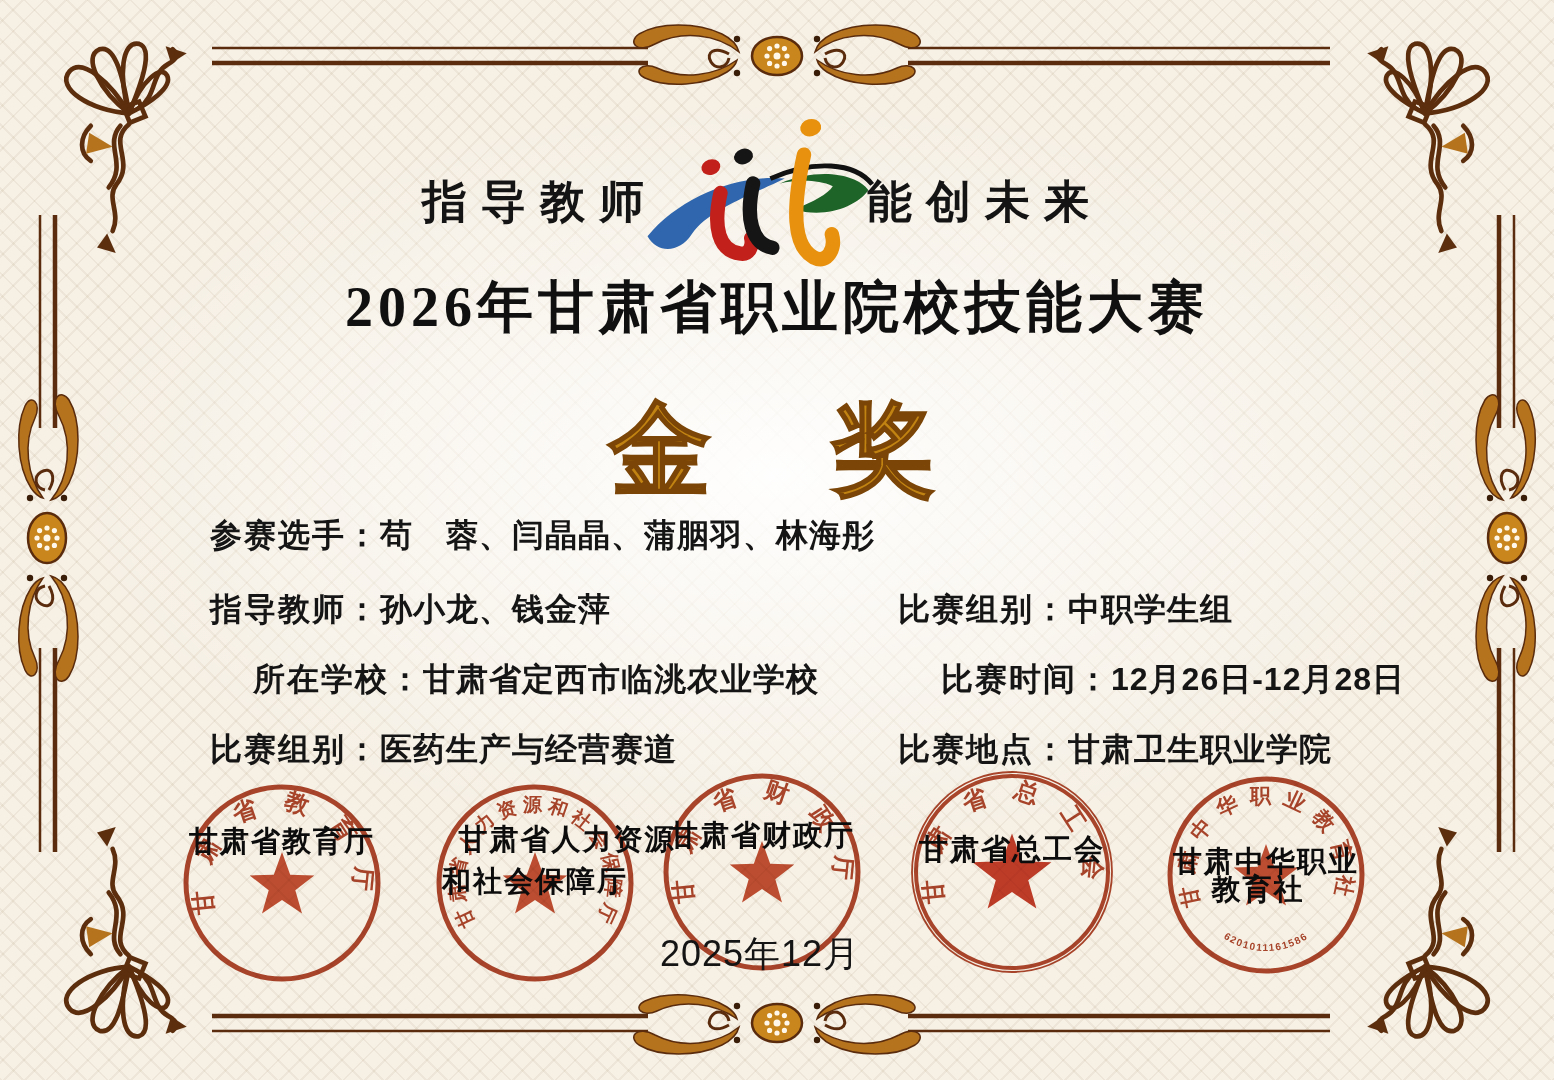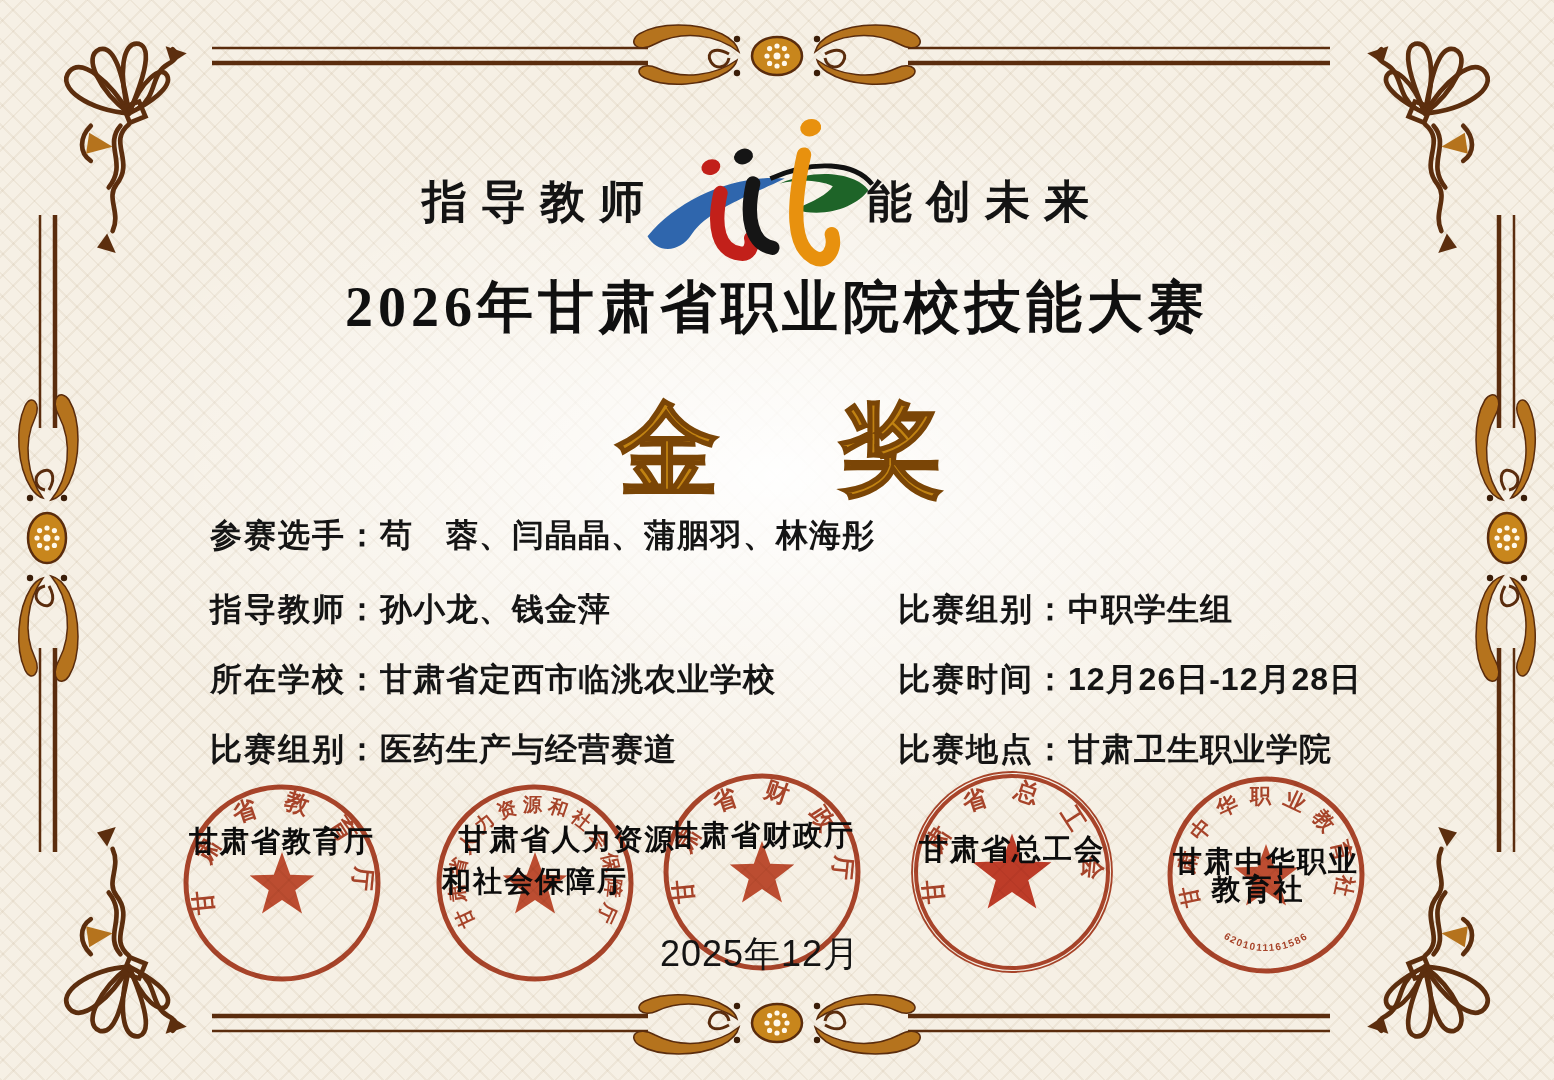--- a/index.html
+++ b/index.html
@@ -22,30 +22,30 @@
   .logo{position:absolute;left:636px;top:98px;width:240px;height:190px;}
   .title{
     position:absolute;top:270px;left:777px;transform:translateX(-50%);
     font-family:"Liberation Serif","DejaVu Serif",serif;font-weight:900;
     font-size:56px;color:#101010;letter-spacing:5px;white-space:nowrap;
   }
   .award{
     position:absolute;top:382px;left:777px;transform:translateX(-50%);
     font-family:"Liberation Serif","DejaVu Serif",serif;font-weight:900;
     font-size:102px;color:#c18312;-webkit-text-stroke:2px #7a4506;
-    letter-spacing:10px;white-space:nowrap;margin-left:8px;
+    letter-spacing:10px;white-space:nowrap;
   }
   .field{
     position:absolute;font-size:32px;font-weight:900;color:#151515;
     white-space:nowrap;letter-spacing:1px;
   }
   .field .lbl{letter-spacing:2px;}
   .fl{left:210px;}
   .fr{left:898px;}
-  .row1{top:514px;} .row2{top:588px;} .row3{top:658px;} .row4{top:728px;}
+  .row1{top:514px;} .row2{top:588px;} .row3{top:658px;margin-left:43px;} .row4{top:728px;}
   .stamp{position:absolute;width:210px;height:210px;mix-blend-mode:multiply;opacity:.93;}
   .s1{left:177px;top:778px;}
   .s2{left:430px;top:778px;}
   .s3{left:657px;top:767px;}
   .s4{left:907px;top:767px;}
   .s5{left:1161px;top:770px;}
   .stamp circle.ring{fill:none;stroke:#a83a1e;}
   .ringtext{fill:#a83a1e;font-family:"Liberation Sans","DejaVu Sans",sans-serif;font-weight:700;}
   .rt6{font-size:24px;letter-spacing:24px;}
   .rt12{font-size:19px;letter-spacing:5px;}

